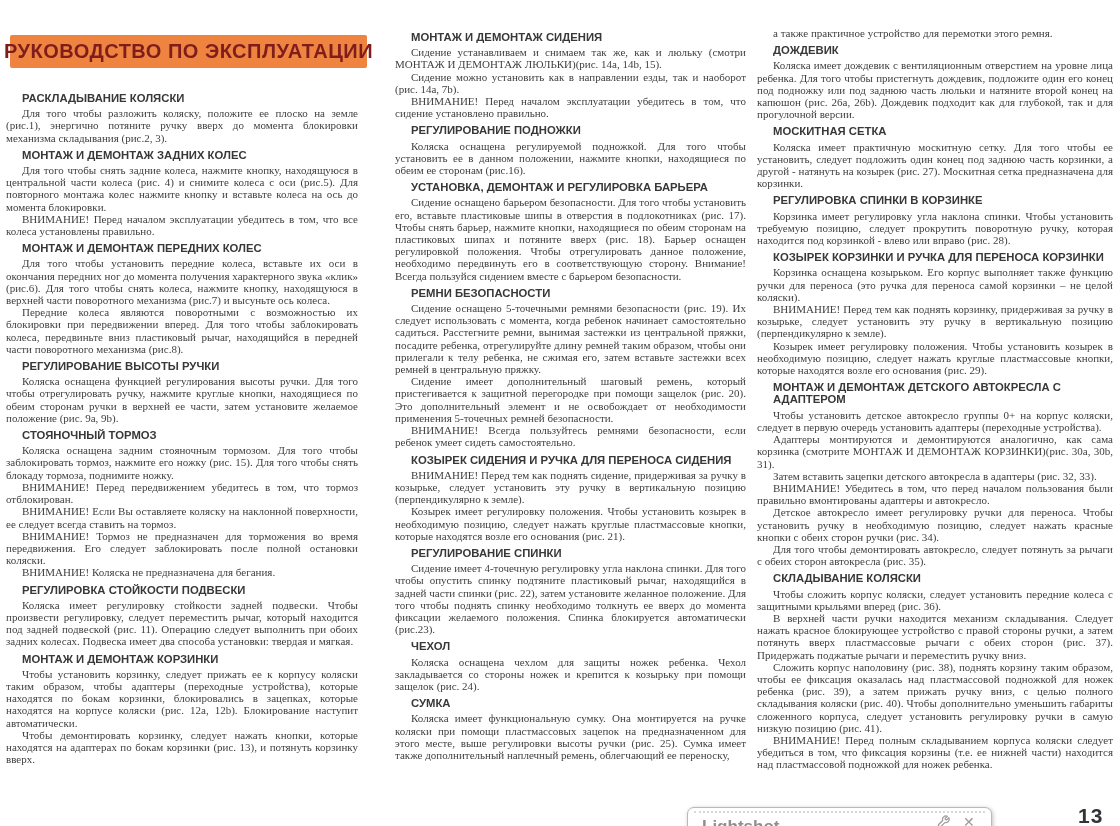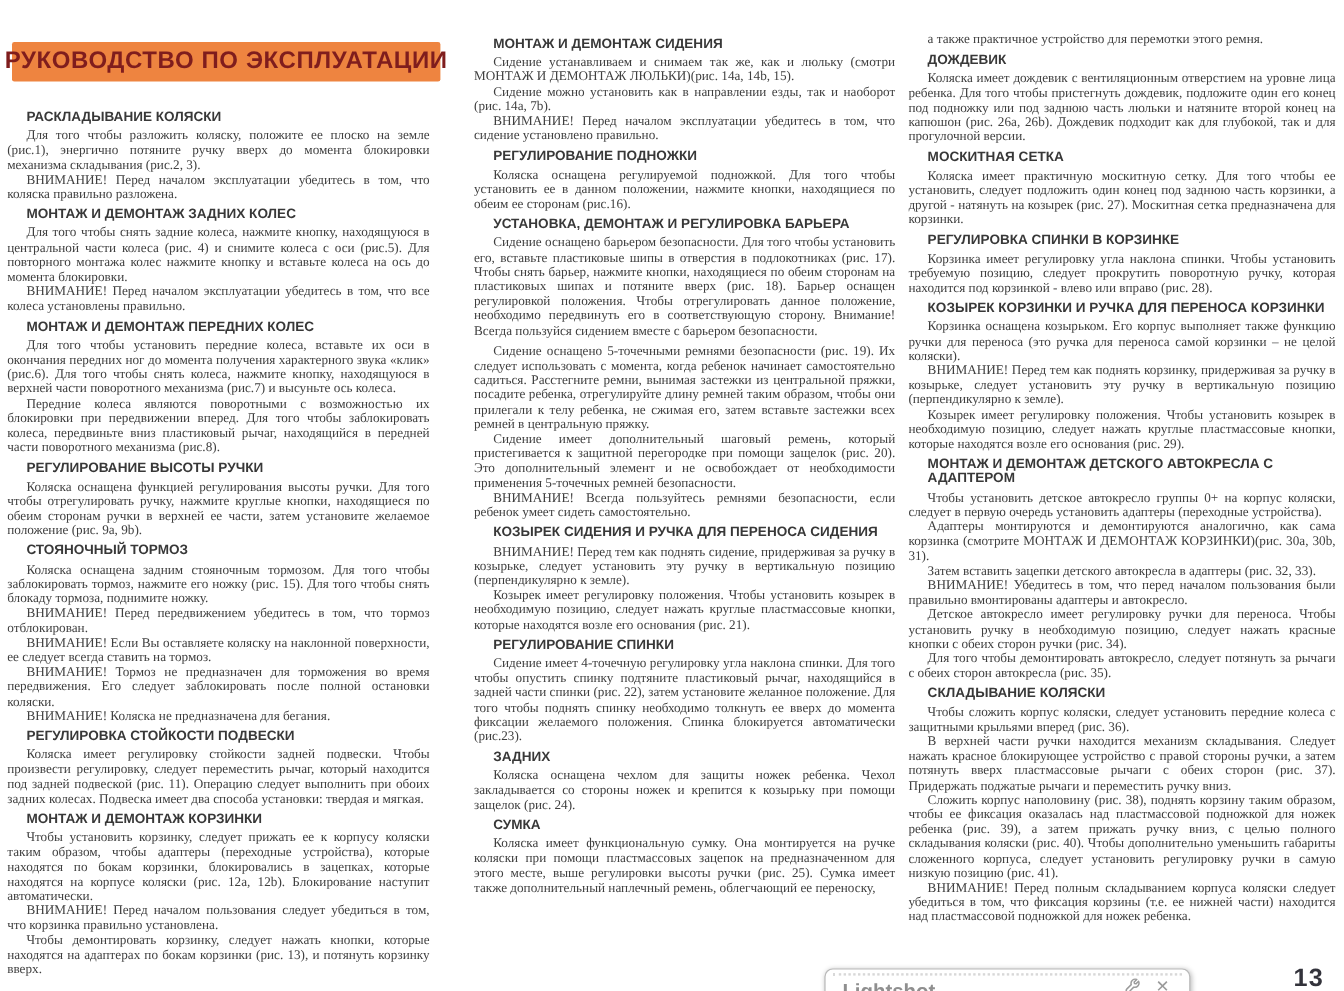--- a/index.html
+++ b/index.html
@@ -99,21 +99,20 @@
 
   <div class="banner">
     <span>РУКОВОДСТВО ПО ЭКСПЛУАТАЦИИ</span>
   </div>
 
   <div id="columns">
       <div class="column col1">
         <div class="section">
           <div class="heading">РАСКЛАДЫВАНИЕ КОЛЯСКИ</div>
           <p class="para">Для того чтобы разложить коляску, положите ее плоско на земле (рис.1), энергично потяните ручку вверх до момента блокировки механизма складывания (рис.2, 3).</p>
-          <p class="para">ВНИМАНИЕ! Перед началом эксплуатации убедитесь в том, что коляска правильно разложена.</p>
         </div>
         <div class="section">
           <div class="heading">МОНТАЖ И ДЕМОНТАЖ ЗАДНИХ КОЛЕС</div>
           <p class="para">Для того чтобы снять задние колеса, нажмите кнопку, находящуюся в центральной части колеса (рис. 4) и снимите колеса с оси (рис.5). Для повторного монтажа колес нажмите кнопку и вставьте колеса на ось до момента блокировки.</p>
           <p class="para">ВНИМАНИЕ! Перед началом эксплуатации убедитесь в том, что все колеса установлены правильно.</p>
         </div>
         <div class="section">
           <div class="heading">МОНТАЖ И ДЕМОНТАЖ ПЕРЕДНИХ КОЛЕС</div>
           <p class="para">Для того чтобы установить передние колеса, вставьте их оси в окончания передних ног до момента получения характерного звука «клик» (рис.6). Для того чтобы снять колеса, нажмите кнопку, находящуюся в верхней части поворотного механизма (рис.7) и высуньте ось колеса.</p>
           <p class="para">Передние колеса являются поворотными с возможностью их блокировки при передвижении вперед. Для того чтобы заблокировать колеса, передвиньте вниз пластиковый рычаг, находящийся в передней части поворотного механизма (рис.8).</p>
@@ -130,55 +129,55 @@
           <p class="para">ВНИМАНИЕ! Тормоз не предназначен для торможения во время передвижения. Его следует заблокировать после полной остановки коляски.</p>
           <p class="para">ВНИМАНИЕ! Коляска не предназначена для бегания.</p>
         </div>
         <div class="section">
           <div class="heading">РЕГУЛИРОВКА СТОЙКОСТИ ПОДВЕСКИ</div>
           <p class="para">Коляска имеет регулировку стойкости задней подвески. Чтобы произвести регулировку, следует переместить рычаг, который находится под задней подвеской (рис. 11). Операцию следует выполнить при обоих задних колесах. Подвеска имеет два способа установки: твердая и мягкая.</p>
         </div>
         <div class="section">
           <div class="heading">МОНТАЖ И ДЕМОНТАЖ КОРЗИНКИ</div>
           <p class="para">Чтобы установить корзинку, следует прижать ее к корпусу коляски таким образом, чтобы адаптеры (переходные устройства), которые находятся по бокам корзинки, блокировались в зацепках, которые находятся на корпусе коляски (рис. 12a, 12b). Блокирование наступит автоматически.</p>
-          <p class="para">ВНИМАНИЕ! Перед началом пользования следует убедиться в том, что корзинка правильно установлена.</p>
           <p class="para">Чтобы демонтировать корзинку, следует нажать кнопки, которые находятся на адаптерах по бокам корзинки (рис. 13), и потянуть корзинку вверх.</p>
         </div>
       </div>
       <div class="column col2">
         <div class="section">
           <div class="heading">МОНТАЖ И ДЕМОНТАЖ СИДЕНИЯ</div>
           <p class="para">Сидение устанавливаем и снимаем так же, как и люльку (смотри МОНТАЖ И ДЕМОНТАЖ ЛЮЛЬКИ)(рис. 14a, 14b, 15).</p>
           <p class="para">Сидение можно установить как в направлении езды, так и наоборот (рис. 14a, 7b).</p>
           <p class="para">ВНИМАНИЕ! Перед началом эксплуатации убедитесь в том, что сидение установлено правильно.</p>
         </div>
         <div class="section">
           <div class="heading">РЕГУЛИРОВАНИЕ ПОДНОЖКИ</div>
           <p class="para">Коляска оснащена регулируемой подножкой. Для того чтобы установить ее в данном положении, нажмите кнопки, находящиеся по обеим ее сторонам (рис.16).</p>
         </div>
         <div class="section">
           <div class="heading">УСТАНОВКА, ДЕМОНТАЖ И РЕГУЛИРОВКА БАРЬЕРА</div>
           <p class="para">Сидение оснащено барьером безопасности. Для того чтобы установить его, вставьте пластиковые шипы в отверстия в подлокотниках (рис. 17). Чтобы снять барьер, нажмите кнопки, находящиеся по обеим сторонам на пластиковых шипах и потяните вверх (рис. 18). Барьер оснащен регулировкой положения. Чтобы отрегулировать данное положение, необходимо передвинуть его в соответствующую сторону. Внимание! Всегда пользуйся сидением вместе с барьером безопасности.</p>
         </div>
         <div class="section">
+          <div class="heading">РЕМНИ БЕЗОПАСНОСТИ</div>
           <p class="para">Сидение оснащено 5-точечными ремнями безопасности (рис. 19). Их следует использовать с момента, когда ребенок начинает самостоятельно садиться. Расстегните ремни, вынимая застежки из центральной пряжки, посадите ребенка, отрегулируйте длину ремней таким образом, чтобы они прилегали к телу ребенка, не сжимая его, затем вставьте застежки всех ремней в центральную пряжку.</p>
           <p class="para">Сидение имеет дополнительный шаговый ремень, который пристегивается к защитной перегородке при помощи защелок (рис. 20). Это дополнительный элемент и не освобождает от необходимости применения 5-точечных ремней безопасности.</p>
           <p class="para">ВНИМАНИЕ! Всегда пользуйтесь ремнями безопасности, если ребенок умеет сидеть самостоятельно.</p>
         </div>
         <div class="section">
           <div class="heading">КОЗЫРЕК СИДЕНИЯ И РУЧКА ДЛЯ ПЕРЕНОСА СИДЕНИЯ</div>
           <p class="para">ВНИМАНИЕ! Перед тем как поднять сидение, придерживая за ручку в козырьке, следует установить эту ручку в вертикальную позицию (перпендикулярно к земле).</p>
           <p class="para">Козырек имеет регулировку положения. Чтобы установить козырек в необходимую позицию, следует нажать круглые пластмассовые кнопки, которые находятся возле его основания (рис. 21).</p>
         </div>
         <div class="section">
           <div class="heading">РЕГУЛИРОВАНИЕ СПИНКИ</div>
           <p class="para">Сидение имеет 4-точечную регулировку угла наклона спинки. Для того чтобы опустить спинку подтяните пластиковый рычаг, находящийся в задней части спинки (рис. 22), затем установите желанное положение. Для того чтобы поднять спинку необходимо толкнуть ее вверх до момента фиксации желаемого положения. Спинка блокируется автоматически (рис.23).</p>
         </div>
         <div class="section">
-          <div class="heading">ЗАДНИХ</div>
+          <div class="heading">ЧЕХОЛ</div>
           <p class="para">Коляска оснащена чехлом для защиты ножек ребенка. Чехол закладывается со стороны ножек и крепится к козырьку при помощи защелок (рис. 24).</p>
         </div>
         <div class="section">
           <div class="heading">СУМКА</div>
           <p class="para">Коляска имеет функциональную сумку. Она монтируется на ручке коляски при помощи пластмассовых зацепок на предназначенном для этого месте, выше регулировки высоты ручки (рис. 25). Сумка имеет также дополнительный наплечный ремень, облегчающий ее переноску,</p>
         </div>
       </div>
       <div class="column col3">
         <div class="section">
           <p class="para">а также практичное устройство для перемотки этого ремня.</p>

